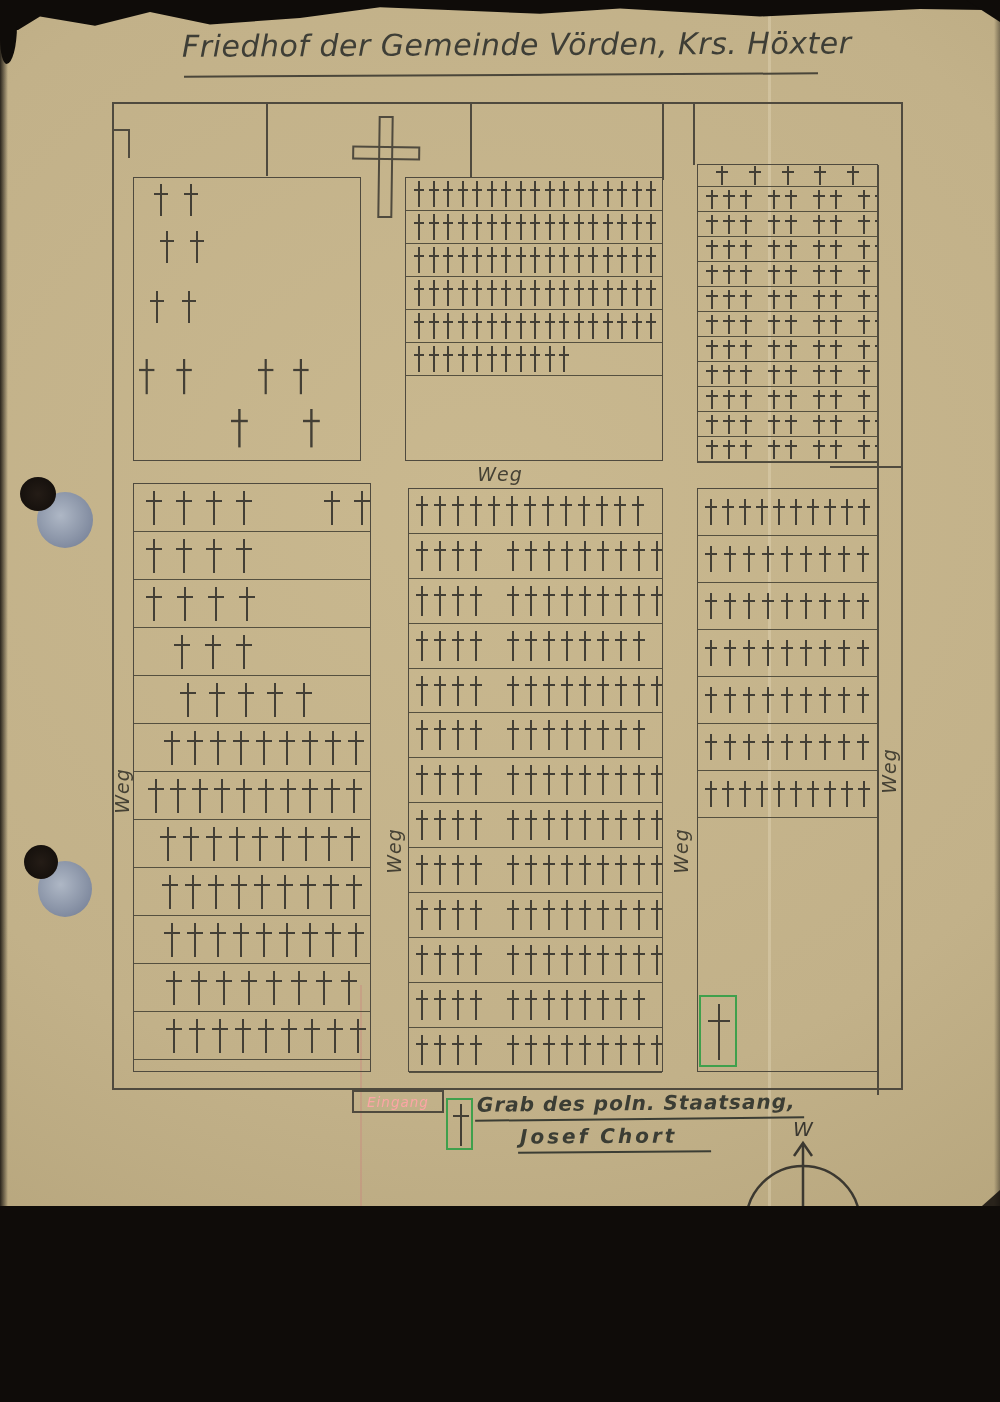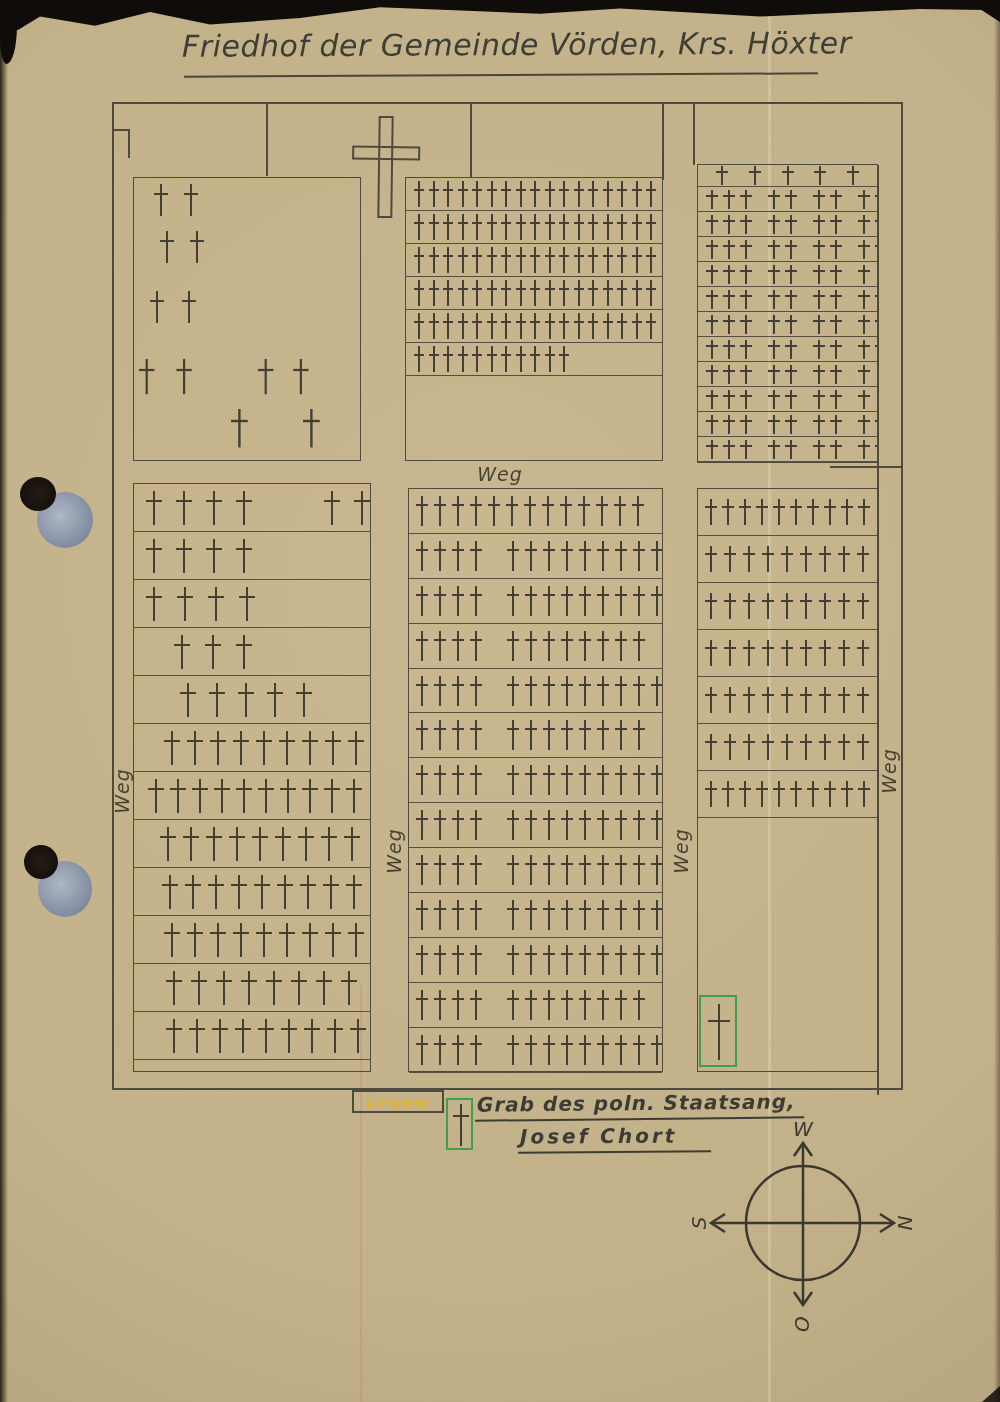--- a/index.html
+++ b/index.html
@@ -1,16 +1,16 @@
 <!DOCTYPE html>
 <html><head>
 <meta charset="utf-8">
 <style>
   html,body{margin:0;padding:0;background:#0f0c09;}
-  .stage{position:relative;width:1000px;height:1402px;overflow:hidden;
+  .stage{position:relative;width:1000px;height:1206px;overflow:hidden;
          font-family:"DejaVu Sans",sans-serif;color:#454136;}
   .paper{position:absolute;inset:0;
          background:radial-gradient(120% 90% at 48% 42%, #c9b88f 0%, #c2b189 55%, #b3a279 88%, #a2916a 100%);}
   .crease{position:absolute;left:768px;top:0;width:3px;height:1402px;background:rgba(238,228,202,.30);}
   .pinkline{position:absolute;left:360px;top:985px;width:2px;height:417px;background:rgba(203,128,122,.35);}
   
   .edge-top{position:absolute;left:0;top:0;width:100%;height:30px;background:#0f0c09;
     clip-path:polygon(0 0,100% 0,100% 34%,92% 30%,76% 55%,62% 28%,54% 46%,38% 24%,30% 60%,21% 82%,15% 40%,9.5% 86%,4% 55%,1.8% 100%,0 100%);}
   .edge-topleft{position:absolute;left:0;top:0;width:17px;height:64px;background:#0f0c09;border-radius:0 0 70% 45%;}
   .edge-left{position:absolute;left:0;top:0;width:8px;height:100%;
@@ -49,21 +49,21 @@
   .church{position:absolute;left:352px;top:116px;width:68px;height:102px;transform:rotate(.8deg);}
   .church .v{position:absolute;left:26px;top:0;width:15px;height:102px;border:2px solid #4f4a3e;box-sizing:border-box;}
   .church .h{position:absolute;left:0;top:30px;width:68px;height:14px;border:2px solid #4f4a3e;box-sizing:border-box;}
   
   .weg{position:absolute;font-style:italic;font-size:19px;color:#454134;letter-spacing:1px;
        width:60px;height:24px;display:flex;align-items:center;justify-content:center;}
   .weg.vert{transform:rotate(-90deg);}
   
   .eingang{position:absolute;left:352px;top:1090px;width:92px;height:23px;border:2px solid #4f4a3e;
            box-sizing:border-box;display:flex;align-items:center;justify-content:center;
-           font-style:italic;font-size:13.5px;letter-spacing:1px;color:#eab308;}
+           font-style:italic;font-size:13.5px;letter-spacing:1px;color:#fca5a5;}
   .greenbox{position:absolute;border:2.4px solid #3fa04c;box-sizing:border-box;}
   .note{position:absolute;font-style:italic;font-weight:600;font-size:20px;color:#3b3d34;
         border-bottom:2.2px solid #3b3d34;padding:0 8px 3px 2px;white-space:nowrap;letter-spacing:1px;}
   
   .compass{position:absolute;left:688px;top:1118px;}
   .compass text{font-family:"DejaVu Sans",sans-serif;font-style:italic;font-size:20px;fill:#3b3830;}
 </style>
 </head>
 <body>
 

